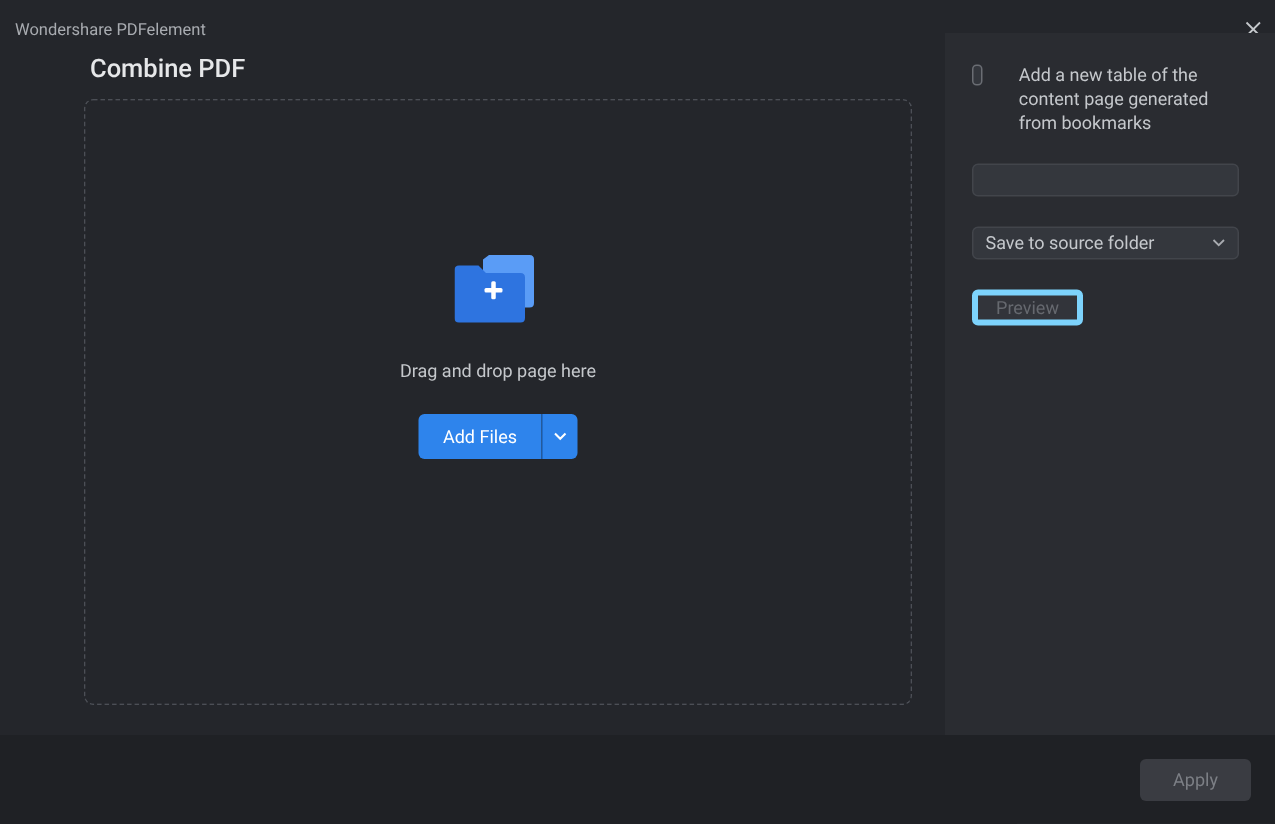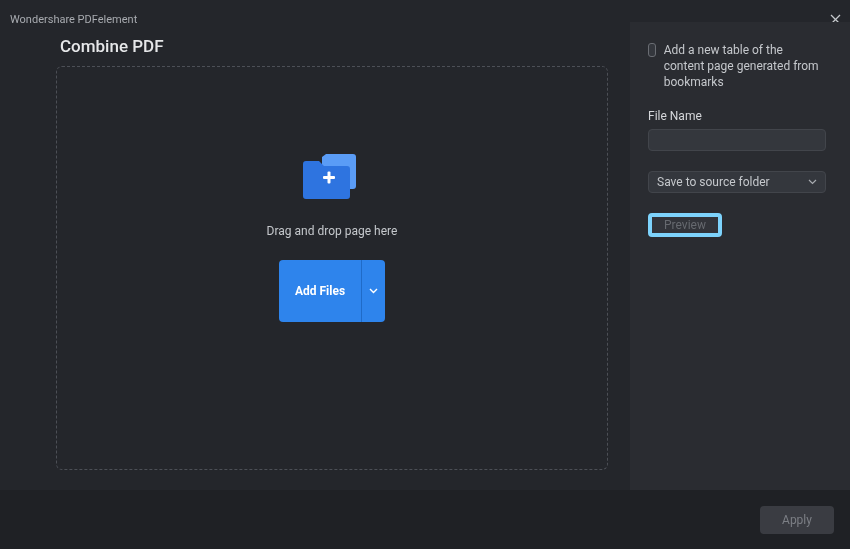--- a/index.html
+++ b/index.html
@@ -74,22 +74,22 @@
     margin-bottom: 22px;
   }
   .add-files-group {
     display: flex;
   }
   .add-files-btn {
     background: #2e84ec;
     color: #fff;
     border: none;
     font-size: 12px;
-    font-weight: 700;
-    padding: 24px 16px;
+    font-weight: 400;
+    padding: 8px 16px;
     border-radius: 4px 0 0 4px;
     cursor: pointer;
     text-align: center;
   }
   .add-files-chevron {
     background: #2e84ec;
     border: none;
     border-left: 1px solid #1f6bc8;
     border-radius: 0 4px 4px 0;
     width: 24px;
@@ -105,21 +105,21 @@
     flex: 0 0 130px;
   }
   .right-panel {
     flex: 1;
     padding: 20px 24px 0 18px;
     background: #2a2c31;
   }
   .checkbox-row {
     display: flex;
     align-items: flex-start;
-    gap: 8px;
+    gap: 24px;
     margin-bottom: 18px;
   }
   .checkbox {
     width: 14px;
     height: 14px;
     border: 1px solid #6a6d73;
     border-radius: 3px;
     background: #34373d;
     margin-top: 1px;
     cursor: pointer;
@@ -228,21 +228,20 @@
       <div class="dropzone-spacer"></div>
     </div>
   </div>
 
   <div class="right-panel">
     <div class="checkbox-row">
       <div class="checkbox"></div>
       <div class="checkbox-label">Add a new table of the content page generated from bookmarks</div>
     </div>
 
-    <label class="field-label">File Name</label>
     <input class="text-input" type="text" value="" style="">
 
     <div class="select">
       <span>Save to source folder</span>
       <svg width="9" height="6" viewBox="0 0 9 6">
         <polyline points="1,1 4.5,4.5 8,1" fill="none" stroke="#a8abb0" stroke-width="1.2"></polyline>
       </svg>
     </div>
 
     <button class="preview-btn">Preview</button>

